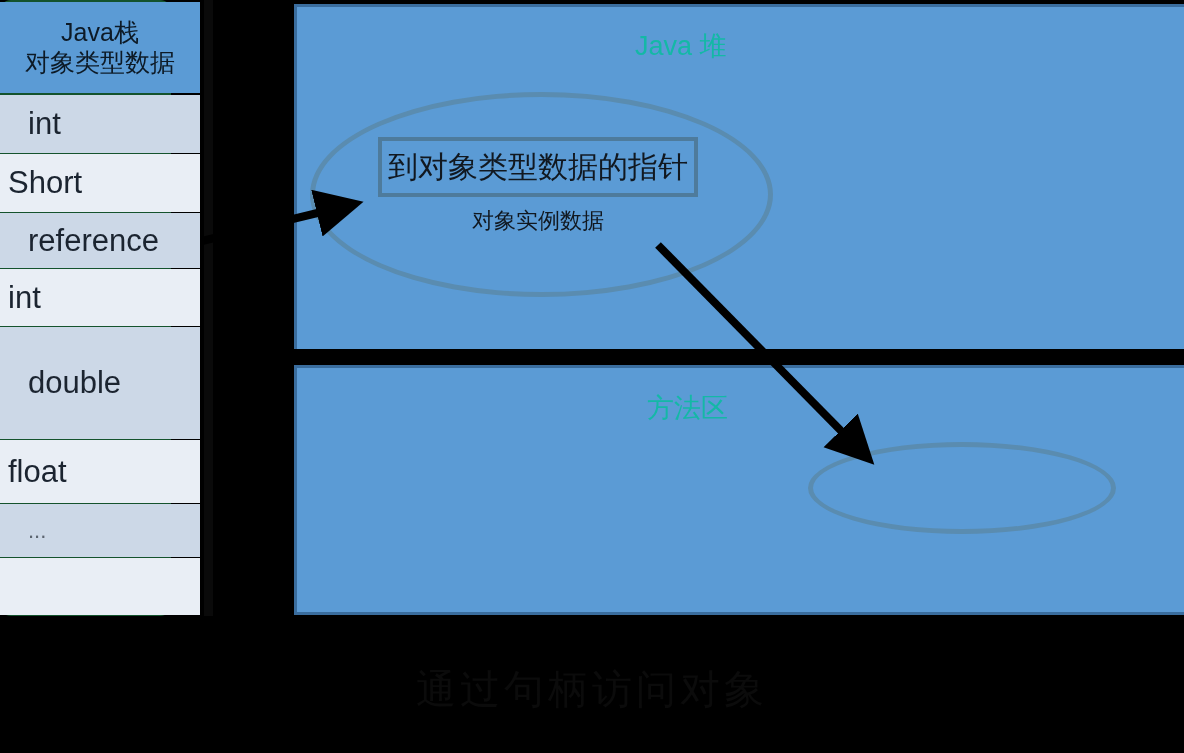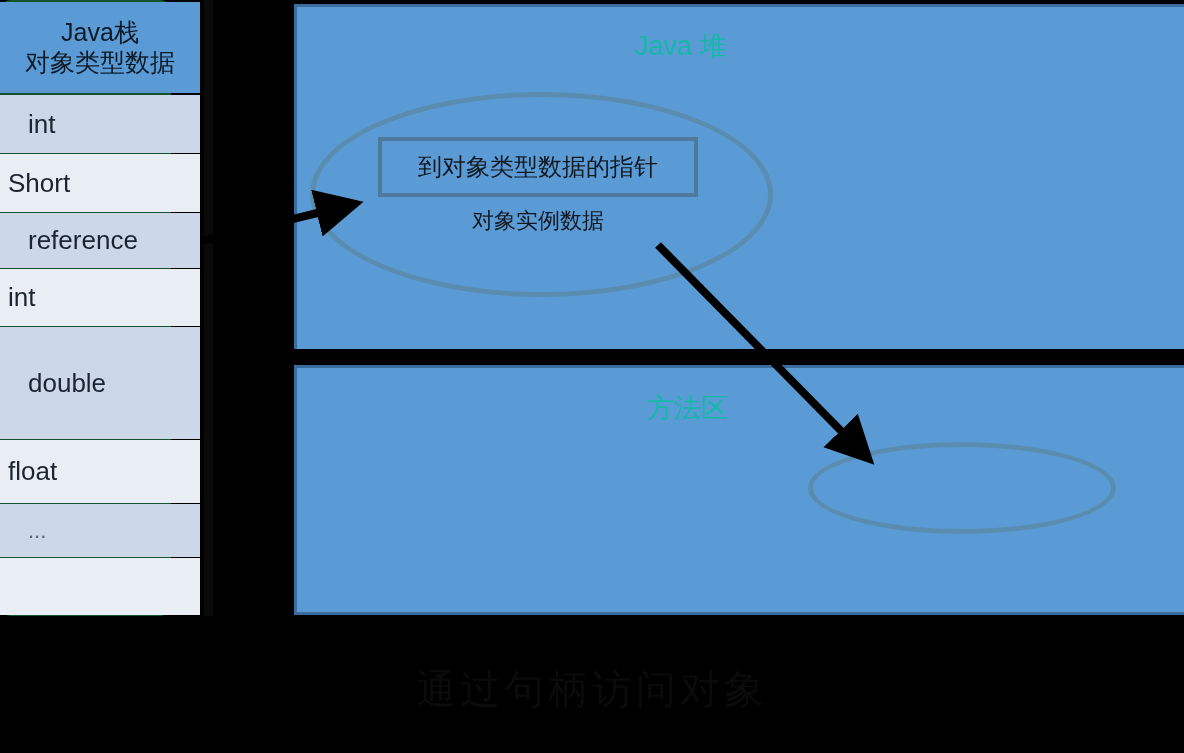--- a/index.html
+++ b/index.html
@@ -42,21 +42,21 @@
     font-size: 25px;
   }
   .stack-row {
     position: absolute;
     left: 0px;
     width: 200px;
     display: flex;
     align-items: center;
     padding-left: 28px;
     box-sizing: border-box;
-    font-size: 26px;
+    font-size: 31px;
     color: #1b2430;
   }
   .row-dark  { background: #ccd8e7; }
   .row-light { background: #e9eef5; padding-left: 8px; }
 
   
   #stack-divider {
     position: absolute;
     left: 204px;
     top: 0px;
@@ -125,21 +125,21 @@
     position: absolute;
     left: 378px;
     top: 137px;
     width: 320px;
     height: 60px;
     border: 4px solid #4e7b9c;
     box-sizing: border-box;
     display: flex;
     align-items: center;
     justify-content: center;
-    font-size: 24px;
+    font-size: 30px;
     color: #111820;
     white-space: nowrap;
   }
   #instance-data-label {
     position: absolute;
     left: 378px;
     top: 206px;
     width: 320px;
     text-align: center;
     font-size: 22px;

